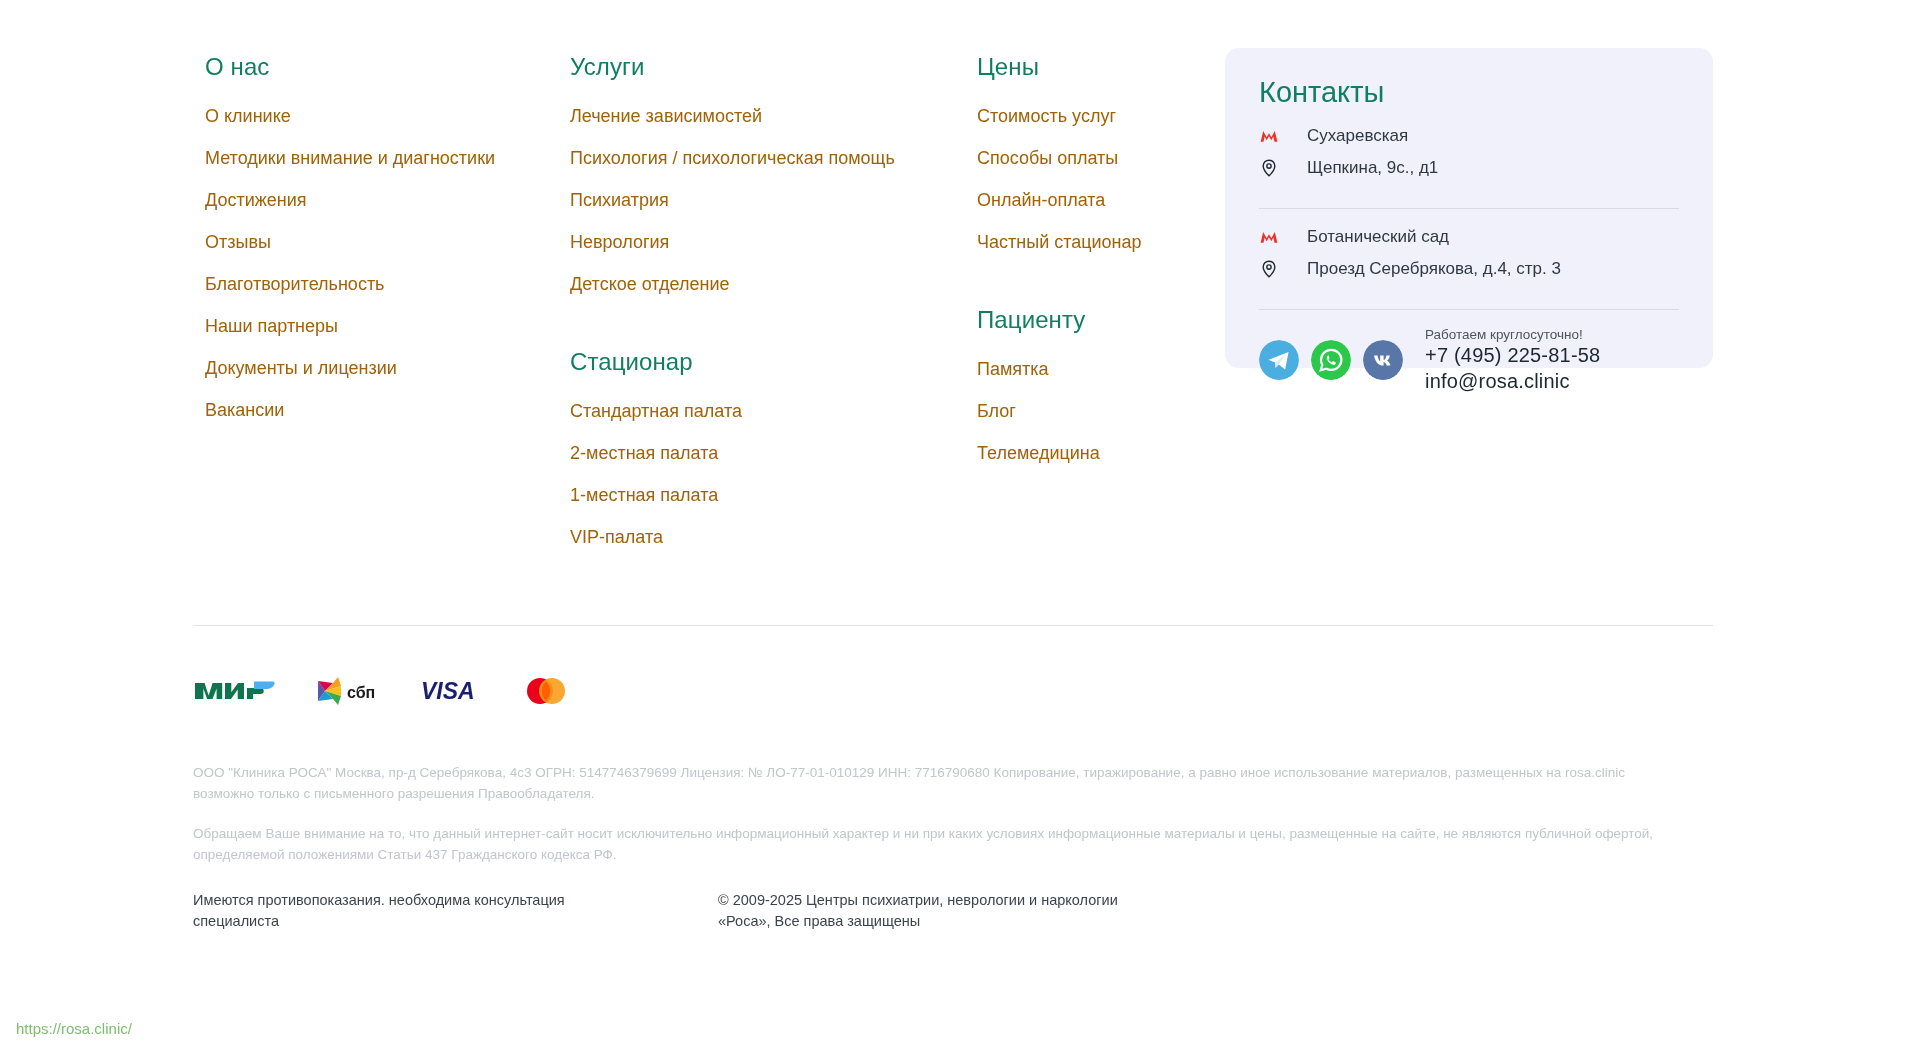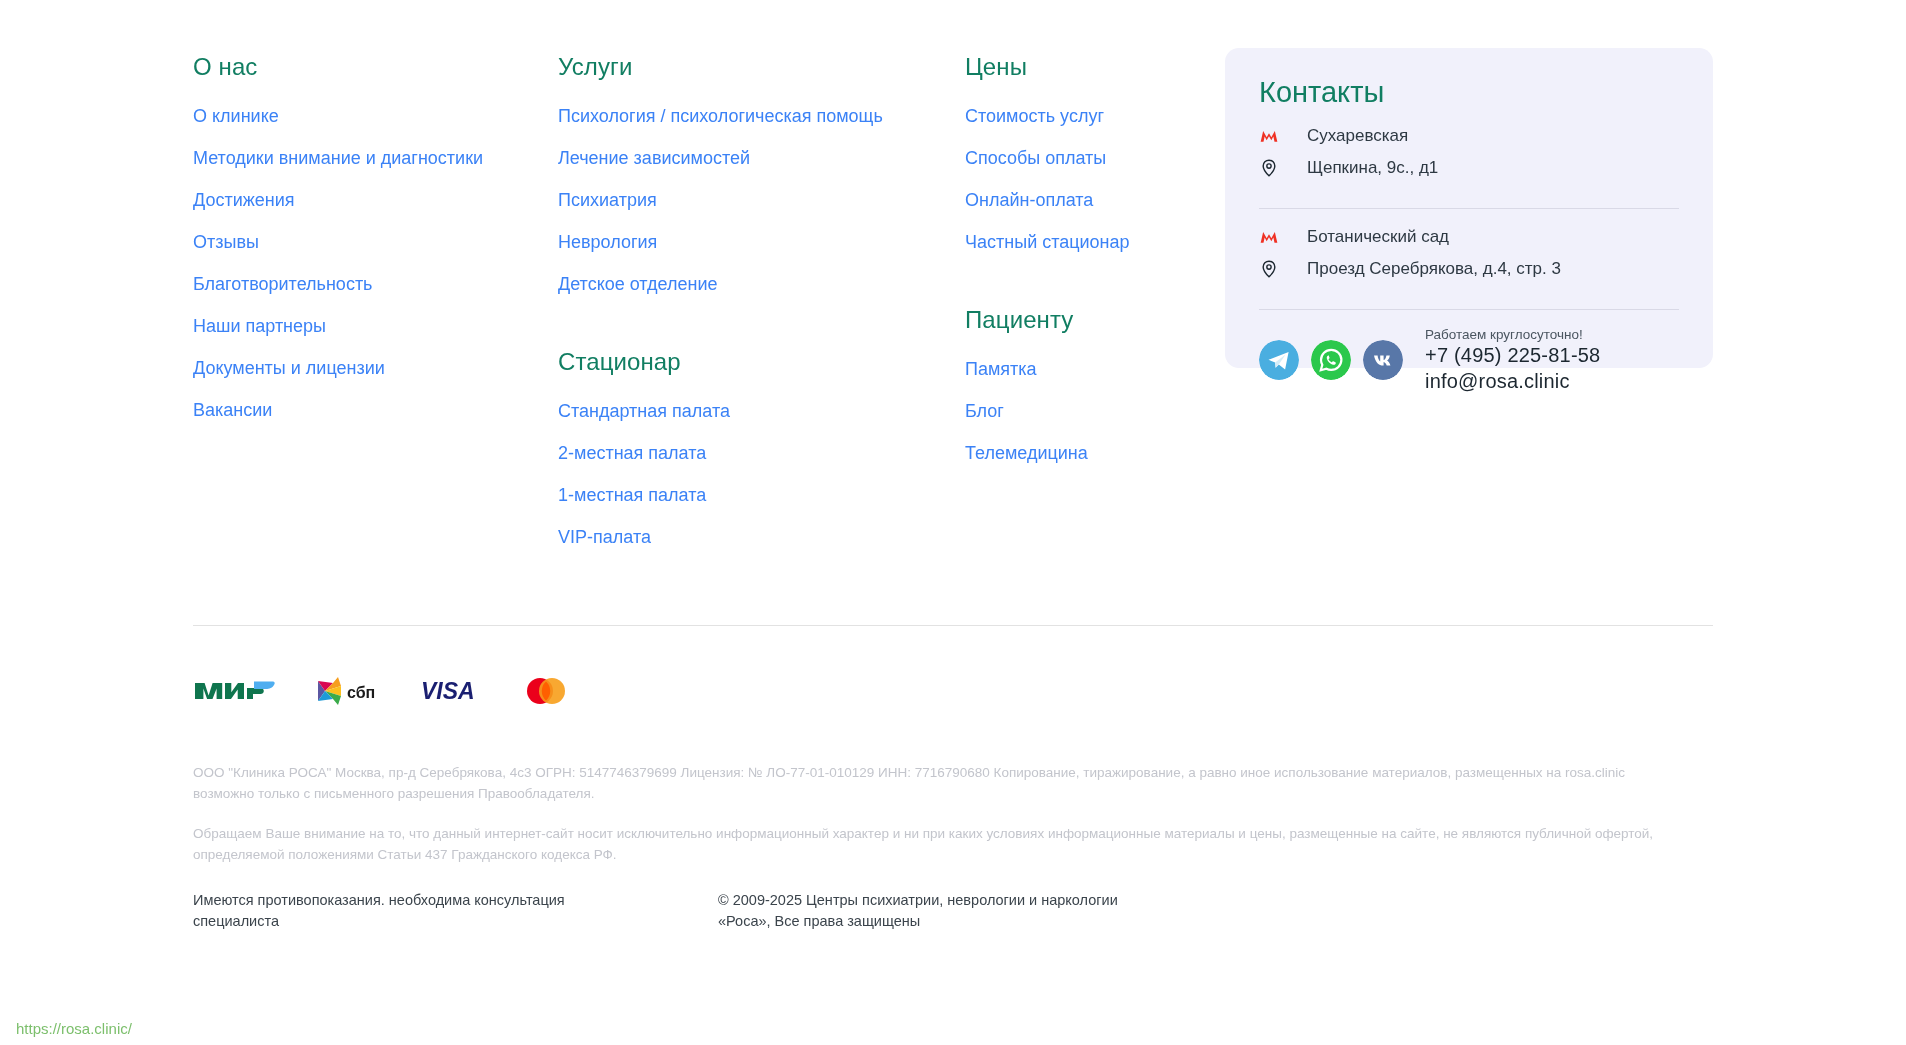--- a/index.html
+++ b/index.html
@@ -8,39 +8,39 @@
     width: 1906px; height: 1045px;
     background: #ffffff;
     font-family: "Liberation Sans", "DejaVu Sans", sans-serif;
     overflow: hidden;
   }
   .page { position: relative; width: 1906px; height: 1045px; background:#fff; }
 
   .footer-inner { position: absolute; left: 193px; top: 0; width: 1520px; }
 
   
-  .cols { position: absolute; left: 0; top: 52px; width: 1520px; height: 540px; }
+  .cols { position: absolute; left: 12px; top: 52px; width: 1520px; height: 540px; }
   .col { position: absolute; top: 0; }
   .col-1 { left: 0;   width: 330px; }
   .col-2 { left: 365px; width: 380px; }
   .col-3 { left: 772px; width: 220px; }
 
   .col-h {
     color: #117e62;
     font-size: 24px;
     font-weight: 400;
     line-height: 30px;
     margin: 0 0 22px 0;
     letter-spacing: .1px;
   }
   .col-h.second { margin-top: 51px; }
   .col ul { list-style: none; margin: 0; padding: 0; }
   .col li { margin: 0 0 18px 0; }
   .col li a {
-    color: #3b82f6;
+    color: #a16207;
     font-size: 18px;
     line-height: 24px;
     text-decoration: none;
     font-weight: 400;
   }
 
   
   .contacts {
     position: absolute;
     left: 1032px; top: 48px;
@@ -123,22 +123,22 @@
         <li><a href="#">Благотворительность</a></li>
         <li><a href="#">Наши партнеры</a></li>
         <li><a href="#">Документы и лицензии</a></li>
         <li><a href="#">Вакансии</a></li>
       </ul>
     </div>
 
     <div class="col col-2">
       <h3 class="col-h">Услуги</h3>
       <ul>
+        <li><a href="#">Лечение зависимостей</a></li>
         <li><a href="#">Психология / психологическая помощь</a></li>
-        <li><a href="#">Лечение зависимостей</a></li>
         <li><a href="#">Психиатрия</a></li>
         <li><a href="#">Неврология</a></li>
         <li><a href="#">Детское отделение</a></li>
       </ul>
       <h3 class="col-h second">Стационар</h3>
       <ul>
         <li><a href="#">Стандартная палата</a></li>
         <li><a href="#">2-местная палата</a></li>
         <li><a href="#">1-местная палата</a></li>
         <li><a href="#">VIP-палата</a></li>

